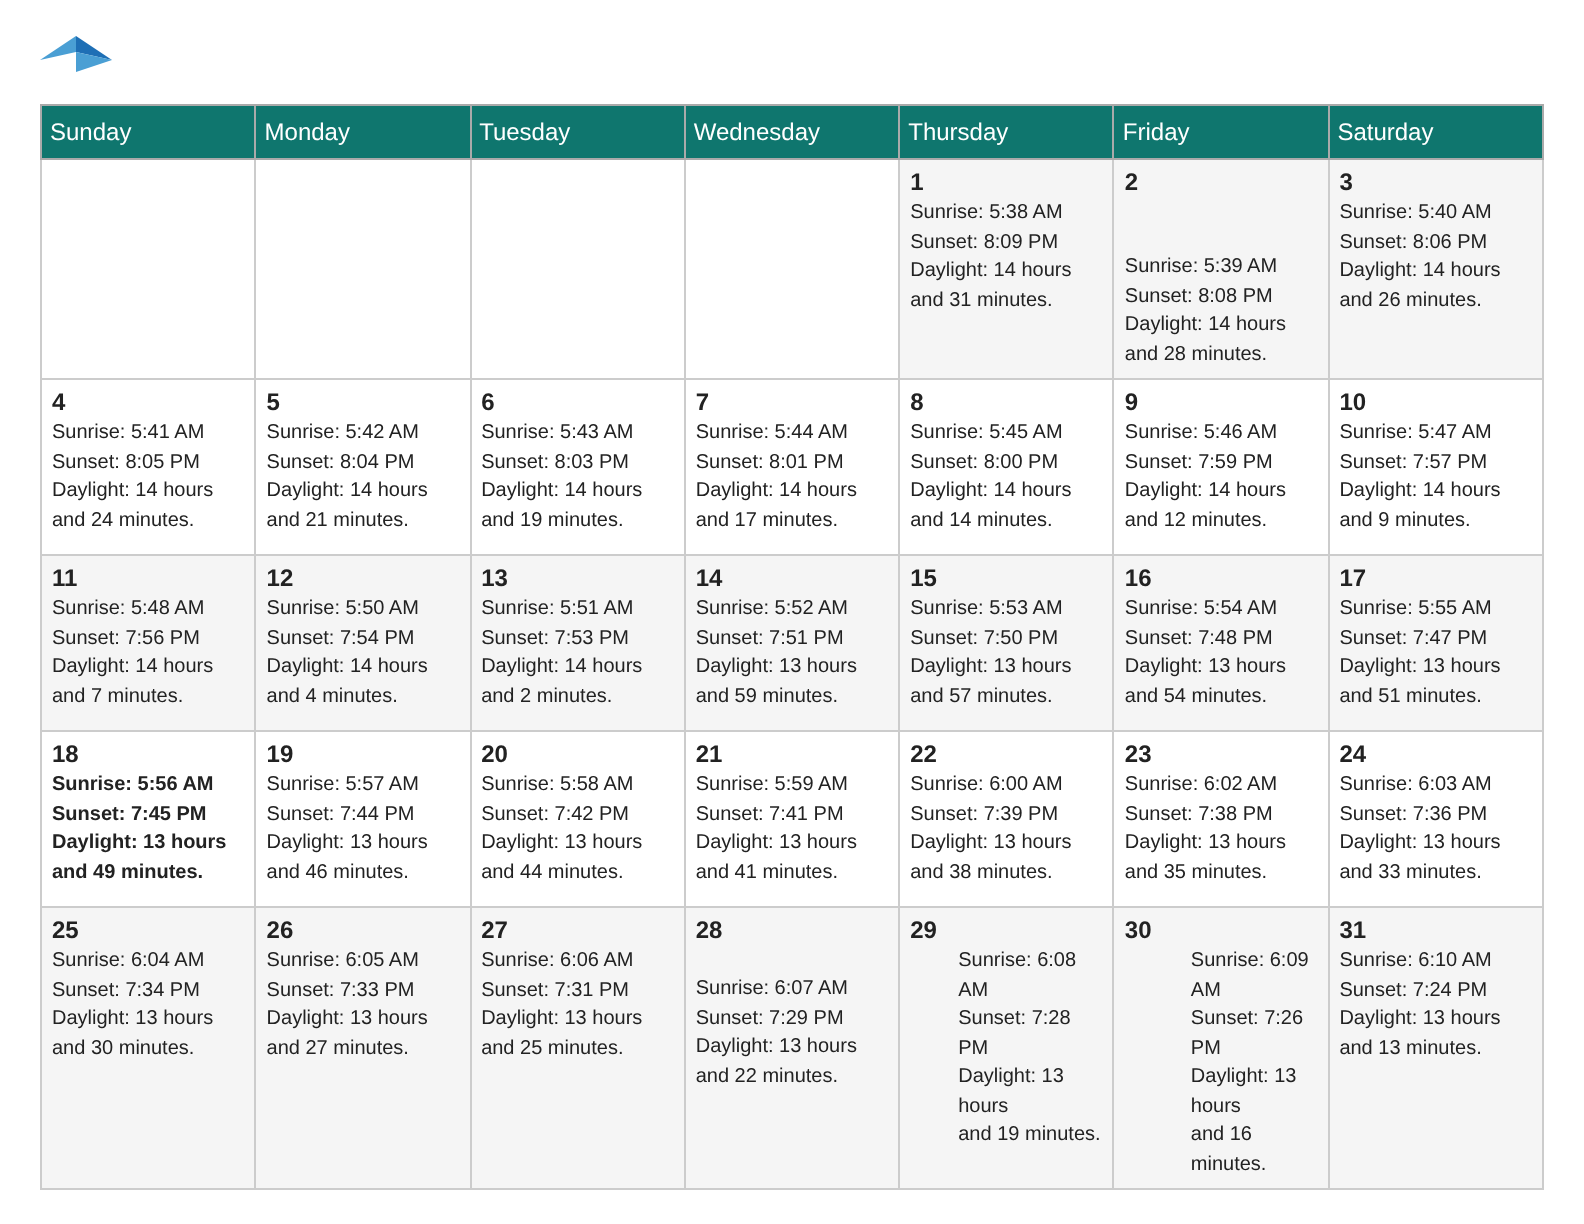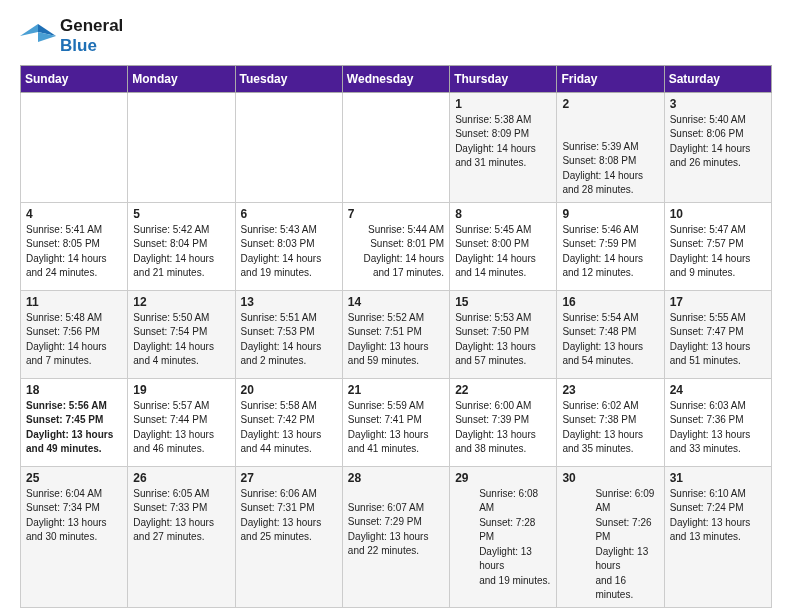--- a/index.html
+++ b/index.html
@@ -39,24 +39,24 @@
       color: #333;
       margin-top: 2px;
     }
     table {
       width: 100%;
       border-collapse: collapse;
       margin-top: 8px;
       table-layout: fixed;
     }
     thead tr th {
-      background-color: #4c1d95;
+      background-color: #0f766e;
       color: #fff;
       font-size: 12px;
-      font-weight: bold;
+      font-weight: normal;
       padding: 6px 4px;
       text-align: left;
       border: 1px solid #aaa;
     }
     tbody tr td {
       vertical-align: top;
       padding: 4px 5px;
       font-size: 10.5px;
       color: #222;
       border: 1px solid #ccc;
@@ -87,24 +87,20 @@
 </head>
 <body>
 
 <div class="header">
   <div class="logo">
     <svg class="logo-bird" viewBox="0 0 36 28" xmlns="http://www.w3.org/2000/svg">
       <polygon points="18,2 36,14 18,10" fill="#1e6fb5"></polygon>
       <polygon points="18,2 0,14 18,10" fill="#4a9fd4"></polygon>
       <polygon points="18,10 36,14 18,20" fill="#4a9fd4"></polygon>
     </svg>
-    <div>
-      <div style="font-size:17px;font-weight:bold;color:#1a1a1a;line-height:1.2;">General</div>
-      <div style="font-size:17px;font-weight:bold;color:#1e6fb5;line-height:1.2;">Blue</div>
-    </div>
   </div>
   <div class="title-block">
     <div class="calendar-title"></div>
     <div class="calendar-subtitle"></div>
   </div>
 </div>
 
 <table>
   <thead>
     <tr>
@@ -163,21 +159,21 @@
         </td>
         <td>
           <span class="day-number">6</span>
           <div class="day-info" style="white-space: pre-line;">Sunrise: 5:43 AM
 Sunset: 8:03 PM
 Daylight: 14 hours
 and 19 minutes.</div>
         </td>
         <td>
           <span class="day-number">7</span>
-          <div class="day-info" style="white-space: pre-line; text-align: right;">Sunrise: 5:44 AM
+          <div class="day-info" style="white-space: pre-line;">Sunrise: 5:44 AM
 Sunset: 8:01 PM
 Daylight: 14 hours
 and 17 minutes.</div>
         </td>
         <td>
           <span class="day-number">8</span>
           <div class="day-info" style="white-space: pre-line;">Sunrise: 5:45 AM
 Sunset: 8:00 PM
 Daylight: 14 hours
 and 14 minutes.</div>

